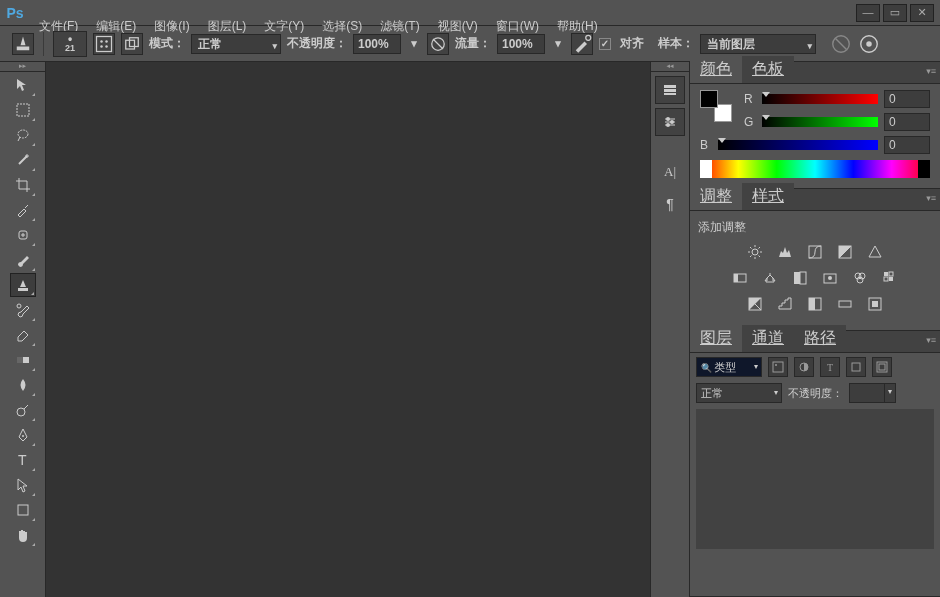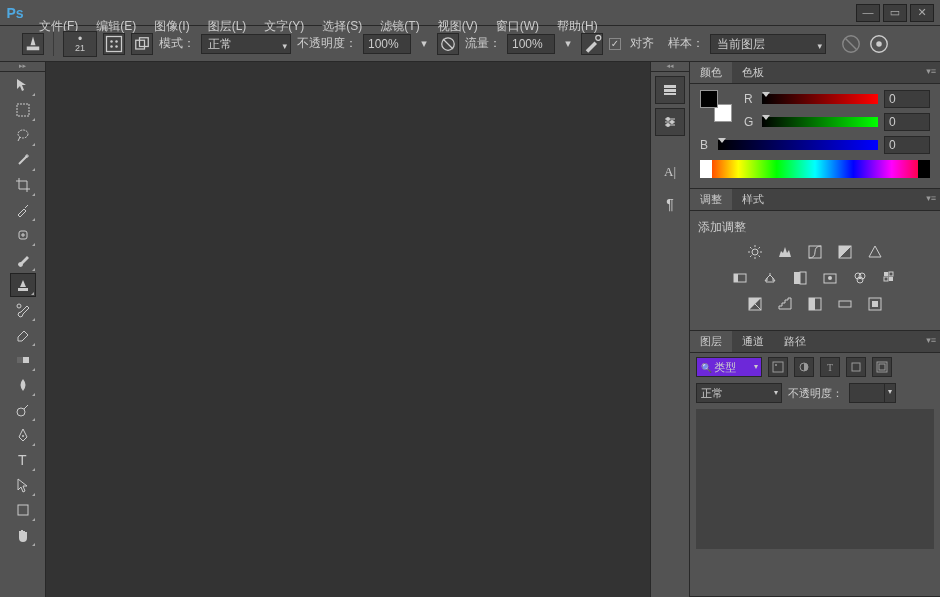--- a/index.html
+++ b/index.html
@@ -6,21 +6,21 @@
 body { width:940px; height:597px; background:#333; color:#ccc; font-size:12px; overflow:hidden; }
 
 
 .menubar { height:26px; background:#535353; display:flex; align-items:center; border-bottom:1px solid #282828; }
 .ps-logo { width:30px; height:26px; display:flex; align-items:center; justify-content:center; color:#4fa8e0; font-weight:bold; font-size:14px; }
 .menu-item { padding:17px 9px; height:28px; line-height:26px; cursor:default; }
 .win-controls { margin-left:auto; display:flex; margin-right:6px; }
 .win-btn { width:24px; height:18px; background:#3d3d3d; border:1px solid #222; margin-left:3px; color:#aaa; text-align:center; line-height:14px; font-size:11px; }
 
 
-.options { height:36px; background:#535353; display:flex; align-items:center; padding:0 22px; border-bottom:1px solid #282828; gap:6px; }
+.options { height:36px; background:#535353; display:flex; align-items:center; padding:0 12px; border-bottom:1px solid #282828; gap:6px;font-weight:bold; }
 .opt-icon { width:22px; height:22px; background:#424242; border:1px solid #282828; display:flex; align-items:center; justify-content:center; font-size:11px; }
 .brush-prev { width:34px; height:26px; background:#424242; border:1px solid #282828; display:flex; flex-direction:column; align-items:center; justify-content:center; font-size:9px; position:relative; }
 .brush-prev::before { content:"•"; font-size:12px; line-height:8px; }
 .opt-label { }
 .opt-select { background:#3d3d3d; border:1px solid #282828; height:20px; padding:0 16px 0 6px; line-height:18px; position:relative; }
 .opt-select::after { content:"▾"; position:absolute; right:3px; top:2px; font-size:9px; }
 .opt-num { background:#3d3d3d; border:1px solid #282828; height:20px; width:48px; padding:0 4px; line-height:18px; }
 .chk { width:12px; height:12px; border:1px solid #888; display:inline-flex; align-items:center; justify-content:center; font-size:10px; margin-right:3px; }
 .sep { width:1px; height:24px; background:#3a3a3a; margin:0 3px; }
 
@@ -41,21 +41,21 @@
 
 .dock { width:290px; display:flex; }
 .dock-icons { width:40px; background:#535353; border-left:1px solid #282828; border-right:1px solid #282828; }
 .dock-tab { height:10px; width:100%; text-align:center; font-size:7px; line-height:8px; color:#999; border-bottom:1px solid #282828; }
 .dock-icon { width:30px; height:28px; margin:4px auto; background:#424242; border:1px solid #282828; display:flex; align-items:center; justify-content:center; font-size:14px; color:#ccc; }
 .dock-gap { height:14px; }
 .panels { flex:1; background:#535353; display:flex; flex-direction:column; }
 
 .panel { border-bottom:1px solid #282828; }
 .panel-tabs { height:22px; background:#424242; display:flex; align-items:flex-end; border-bottom:1px solid #282828; position:relative; }
-.ptab { padding:3px 10px; font-size:11px; background:#424242; }
+.ptab { padding:3px 10px; font-size:16px; background:#424242;text-decoration:underline; }
 .ptab.active { background:#535353; }
 .ptab-menu { position:absolute; right:4px; top:4px; font-size:9px; color:#999; }
 
 .color-panel .body { padding:6px 10px 10px; }
 .fgbg { position:relative; width:32px; height:32px; float:left; margin-right:12px; }
 .fgbg .fg,.fgbg .bg { width:18px; height:18px; border:1px solid #999; position:absolute; }
 .fgbg .fg { background:#000; top:0; left:0; z-index:2; }
 .fgbg .bg { background:#fff; bottom:0; right:0; }
 .rgb-row { display:flex; align-items:center; margin-bottom:5px; gap:6px; }
 .rgb-row .lab { width:12px; }
@@ -70,21 +70,21 @@
 .spectrum::after { content:""; position:absolute; right:0; top:0; width:12px; height:100%; background:#000; }
 
 .adjust-panel .body { padding:8px; }
 .adj-title { margin-bottom:8px; }
 .adj-row { display:flex; justify-content:center; gap:12px; margin-bottom:10px; }
 .adj-ico { width:18px; height:16px; color:#ccc; }
 .adj-ico svg { width:100%; height:100%; }
 
 .layers-panel .body { padding:4px 6px; }
 .lrow { display:flex; align-items:center; gap:6px; margin-bottom:6px; }
-.lsearch { height:20px; flex:0 0 66px; background:#6d28d9; border:1px solid #282828; padding:0 14px 0 4px; line-height:18px; position:relative; font-size:11px; }
+.lsearch { height:20px; flex:0 0 66px; background:#0f172a; border:1px solid #282828; padding:0 14px 0 4px; line-height:18px; position:relative; font-size:11px; }
 .lsearch::before { content:"🔍"; font-size:9px; margin-right:2px; }
 .lsearch::after { content:"▾"; position:absolute; right:3px; font-size:8px; }
 .lfilter { width:20px; height:20px; background:#3d3d3d; border:1px solid #282828; display:flex; align-items:center; justify-content:center; font-size:10px; }
 .lblend { width:86px; height:20px; background:#3d3d3d; border:1px solid #282828; padding:0 14px 0 4px; line-height:18px; position:relative; font-size:11px; }
 .lblend::after { content:"▾"; position:absolute; right:3px; font-size:8px; }
 .llab { font-size:11px; }
 .lval { width:36px; height:20px; background:#3d3d3d; border:1px solid #282828; position:relative; }
 .lval::after { content:"▾"; position:absolute; right:-12px; top:3px; font-size:8px; background:#3d3d3d; border:1px solid #282828; width:10px; height:18px; top:-1px; text-align:center; line-height:16px; }
 .lock-ico { width:14px; height:14px; color:#888; display:flex; align-items:center; justify-content:center; font-size:10px; }
 .layer-list { height:140px; background:#424242; margin-top:4px; }

